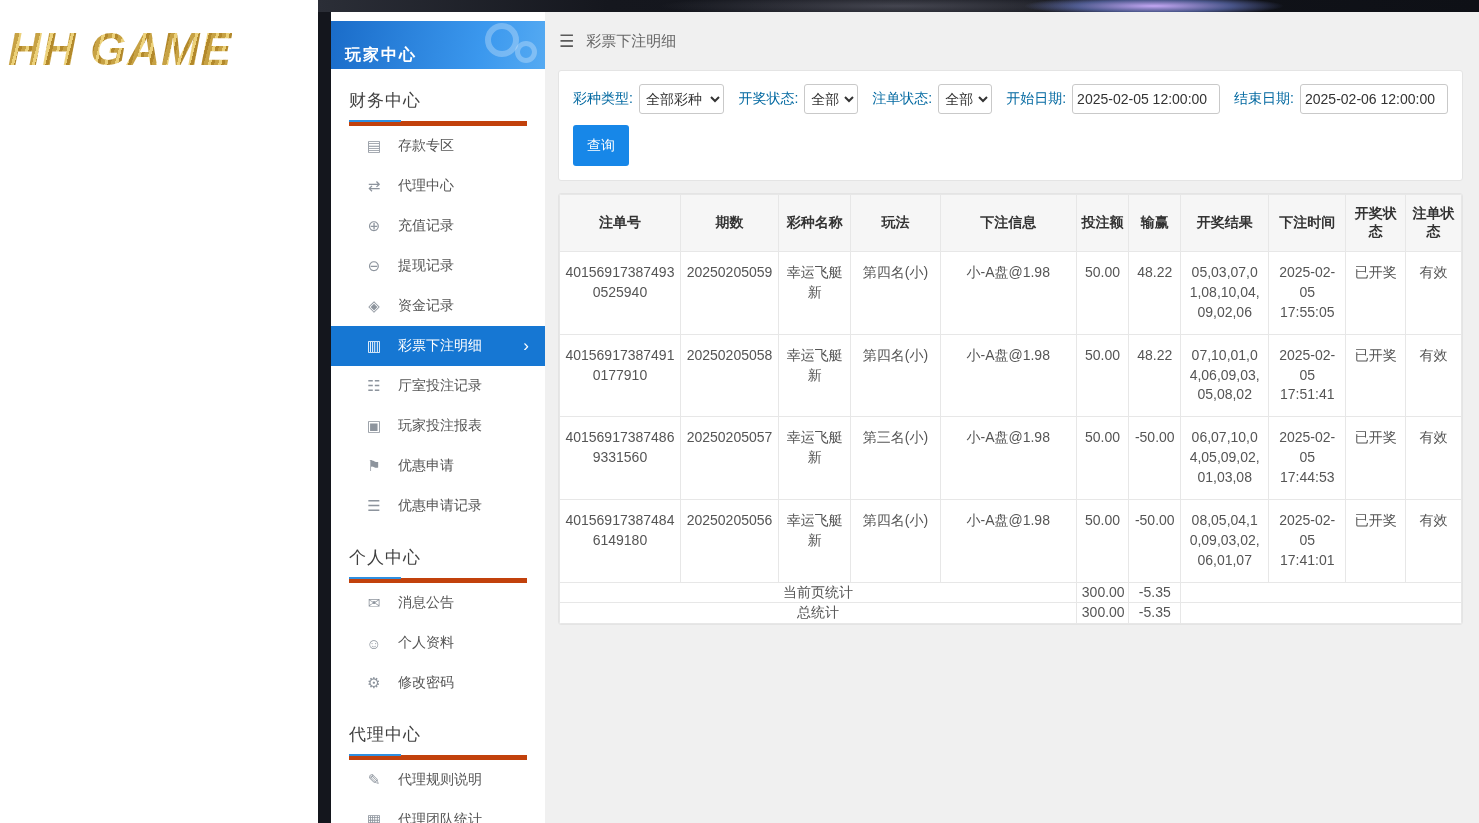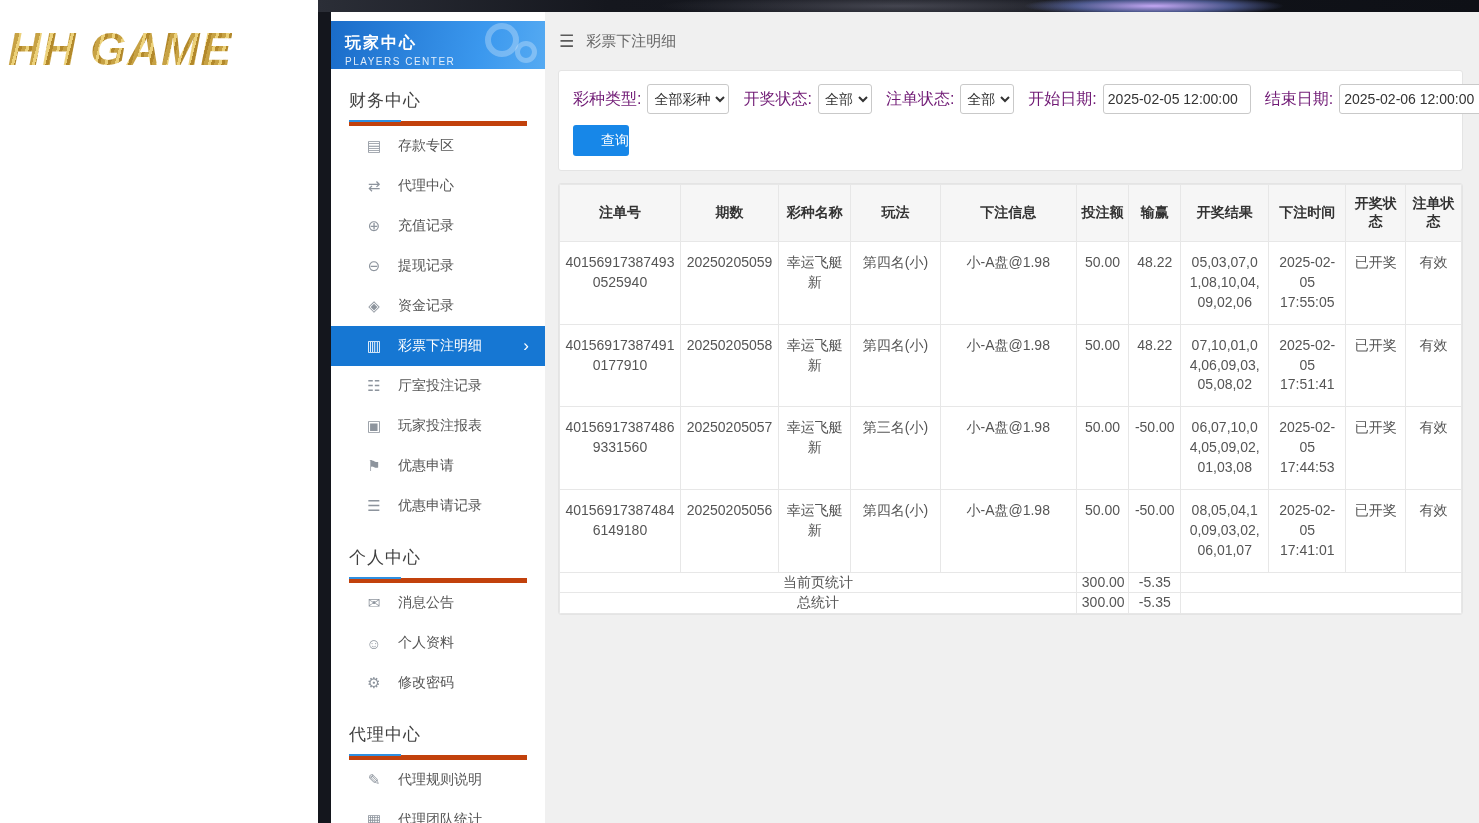--- a/index.html
+++ b/index.html
@@ -23,21 +23,21 @@
     background-image:
       radial-gradient(ellipse 130px 10px at 72% 50%, rgba(205,175,255,.95), rgba(120,140,230,.55) 60%, transparent 100%),
       radial-gradient(ellipse 240px 12px at 50% 50%, rgba(130,130,145,.45), transparent),
       linear-gradient(90deg,#2b2e37 0%,#15171e 25%,#0e1016 100%);
     background-color:#0e1016; }
   .app-body { flex:1; display:flex; min-height:0; }
   .side-dark { width:13px; flex:none; background:#14161d; }
 
   
   .sidebar { width:214px; flex:none; background:#fff; padding-top:9px; overflow:hidden; }
-  .sidebar-header { position:relative; height:48px; padding:12px 0 0 14px; overflow:hidden;
+  .sidebar-header { position:relative; height:48px; padding:24px 0 0 14px; overflow:hidden;
     background:linear-gradient(100deg,#1a6cc9 0%,#3b98ee 70%,#55aaf2 100%); color:#fff; }
   .sh-title { font-size:16px; font-weight:bold; letter-spacing:2px; }
   .sh-sub { font-size:10px; letter-spacing:1.5px; opacity:.85; margin-top:2px; }
   .sh-circles { position:absolute; right:8px; top:2px; width:70px; height:48px; }
   .sh-circles i { position:absolute; border-radius:50%; border:6px solid rgba(255,255,255,.28); }
   .sh-circles i.c1 { width:34px; height:34px; right:18px; top:0; }
   .sh-circles i.c2 { width:22px; height:22px; right:0; top:18px; border-width:5px; }
 
   .section-title { position:relative; margin:6px 18px 0 18px; padding:14px 0 9px 0;
     font-size:17px; color:#404040; border-bottom:5px solid #c2410c; letter-spacing:1px; }
@@ -54,30 +54,30 @@
   .main { flex:1; min-width:0; background:#f0f0f0; display:flex; flex-direction:column; overflow:hidden; }
   .main-header { height:58px; flex:none; display:flex; align-items:center; gap:12px; padding:0 16px 0 14px; }
   .hamburger { font-size:17px; color:#5a5a5a; cursor:pointer; }
   .page-title { font-size:15px; color:#666; }
 
   .content { padding:0 16px 0 13px; }
   .card { background:#fff; border:1px solid #e4e4e4; border-radius:3px; }
 
   .filter-card { padding:13px 14px 14px; margin-bottom:12px; }
   .filter-row { display:flex; align-items:center; flex-wrap:nowrap; }
-  .filter-row label { font-size:16px; color:#701a75; margin:0 6px 0 14px; white-space:nowrap; }
+  .filter-row label { font-size:14px; color:#0369a1; margin:0 6px 0 14px; white-space:nowrap; }
   .filter-row label:first-child { margin-left:0; }
   .sel { height:30px; border:1px solid #c9c9c9; border-radius:3px; background:#fff; font-size:14px; color:#333; padding:0 2px;
     font-family:"Liberation Sans","DejaVu Sans",sans-serif; }
   .sel.w-type { width:122px; } .sel.w-draw { width:62px; } .sel.w-order { width:56px; }
   .inp-date { height:30px; width:148px; border:1px solid #c9c9c9; border-radius:3px; font-size:14px; color:#333;
     padding:0 4px; font-family:"Liberation Sans","DejaVu Sans",sans-serif; }
   .filter-actions { margin-top:11px; }
-  .btn-primary { width:56px; height:31px; background:#1787e8; border:none; border-radius:3px; color:#fff;
-    font-size:14px; cursor:pointer; font-family:"Liberation Sans","DejaVu Sans",sans-serif;text-align:right; }
+  .btn-primary { width:56px; height:41px; background:#1787e8; border:none; border-radius:3px; color:#fff;
+    font-size:14px; cursor:pointer; font-family:"Liberation Sans","DejaVu Sans",sans-serif; }
 
   .table-card { overflow:hidden; }
   table { width:100%; border-collapse:collapse; table-layout:fixed; }
   th, td { border:1px solid #e7e7e7; font-size:14px; text-align:center; }
   th { background:#f6f6f6; color:#333; font-weight:bold; padding:10px 3px; }
   td { color:#555; padding:11px 5px; vertical-align:top; line-height:1.42; }
   td.break { word-break:break-all; }
   tr.summary td { padding:0 5px; vertical-align:middle; }
 </style>
 </head>

